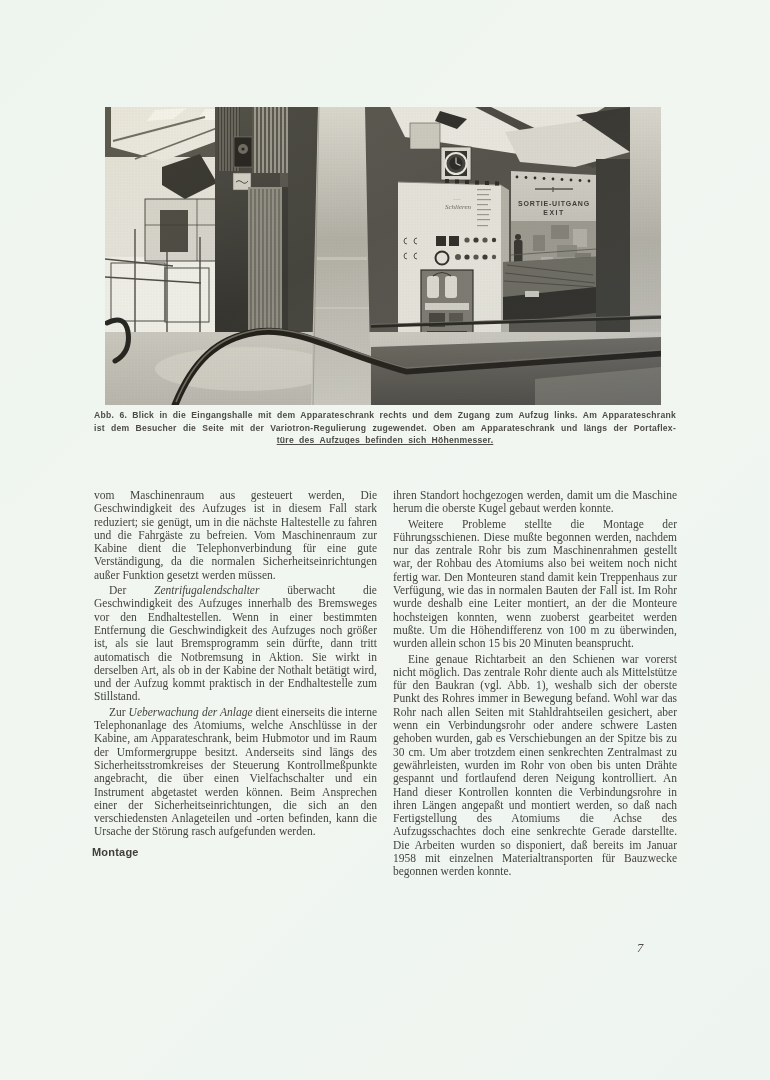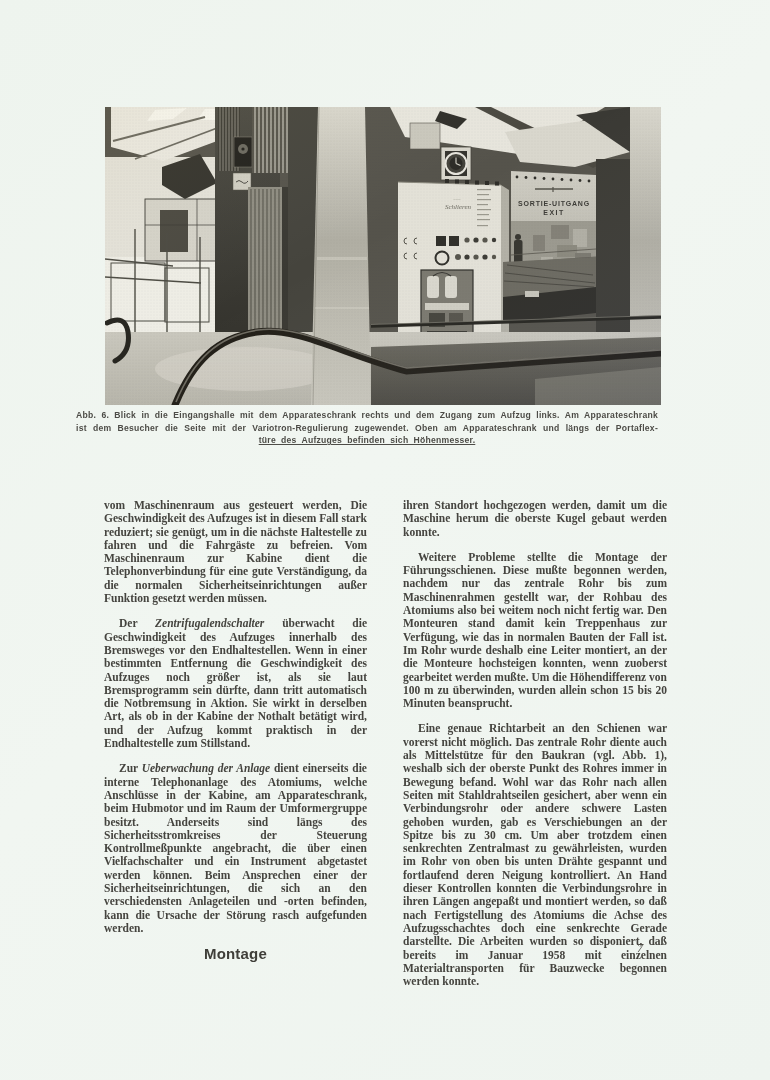--- a/index.html
+++ b/index.html
@@ -5,40 +5,40 @@
   html,body{margin:0;padding:0;background:#d8d8d2;}
   .page{
     position:relative;width:770px;height:1080px;margin:0 auto;
     background:linear-gradient(135deg,#eef4ee 0%,#f1f6f1 45%,#eef4ef 100%);
     overflow:hidden;
     font-family:"Liberation Serif",serif;color:#45443f;
   }
   .photo-wrap{position:absolute;left:105px;top:107px;width:556px;height:298px;margin:0;}
   .photo-wrap svg{display:block;width:556px;height:298px;}
   .caption{
-    position:absolute;left:76px;top:409px;width:582px;
+    position:absolute;left:94px;top:409px;width:582px;
     font-family:"Liberation Sans",sans-serif;font-weight:700;
     font-size:8.6px;line-height:12.6px;letter-spacing:.25px;word-spacing:2.5px;
     color:#4d4c47;
   }
   .cap-just{text-align:justify;text-align-last:justify;}
   .cap-center{text-align:center;text-decoration:underline;}
   .col{
     position:absolute;top:487px;
     font-size:11.5px;line-height:13.3px;text-align:justify;
     hyphens:auto;-webkit-hyphens:auto;color:#45443f;
   }
   .col-left{left:92px;width:287px;}
   .col-right{left:391px;width:288px;}
-  .col p{margin:12px;font-weight:bold;}
+  .col p{margin:2px;}
   .col p.indent{text-indent:15px;}
   .col i{font-style:italic;}
   .col h3{
-    margin:7px 0 17px 0;text-align:center;text-indent:0;
-    font-family:"Liberation Sans",sans-serif;font-size:15px;font-weight:700;
+    margin:7px 0 17px 0;text-align:left;text-indent:0;
+    font-family:"Liberation Sans",sans-serif;font-size:11px;font-weight:700;
     color:#3f3e39;letter-spacing:.2px;
   }
   .page-number{
     position:absolute;left:630px;top:941px;width:20px;text-align:center;
     font-size:12.5px;font-style:italic;color:#4c4b45;
   }
 </style>
 </head>
 <body>
 

